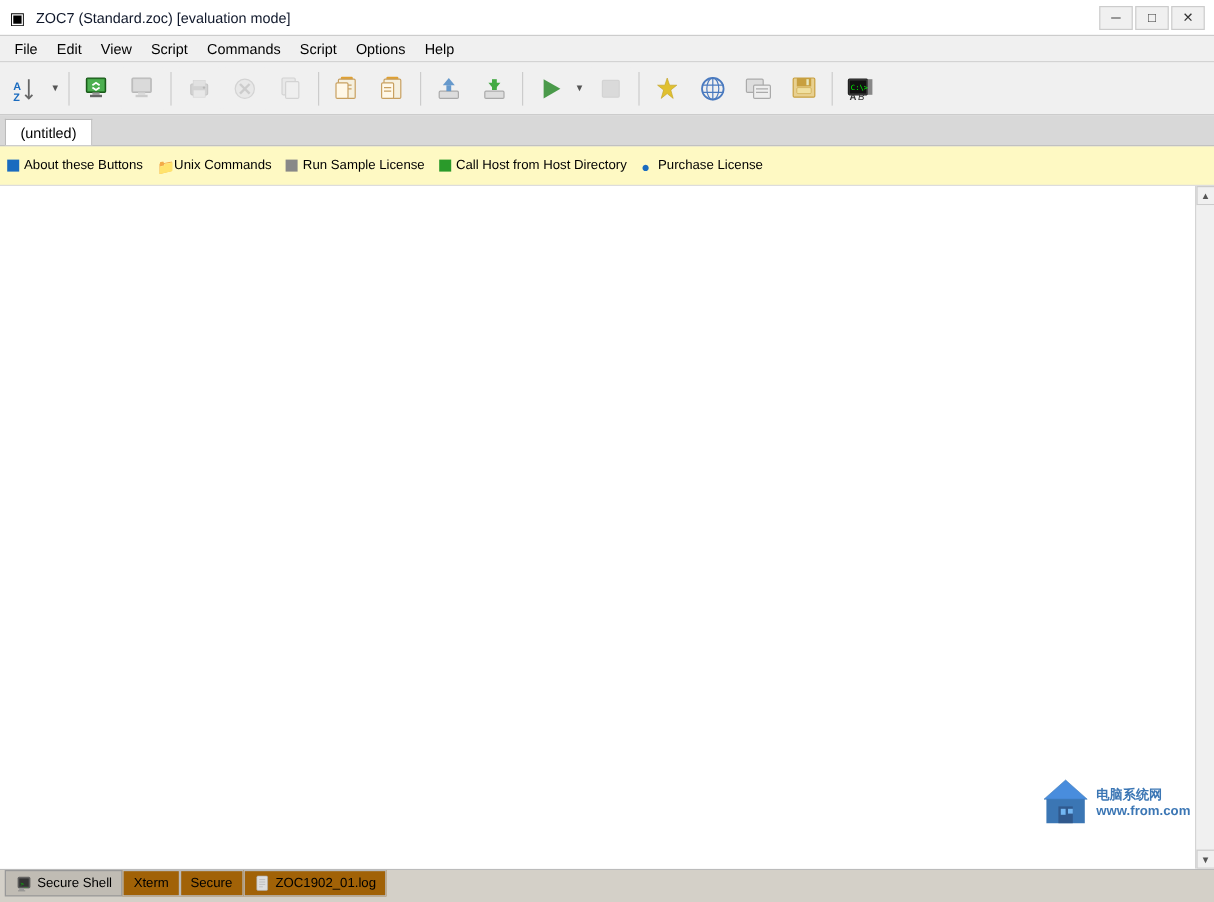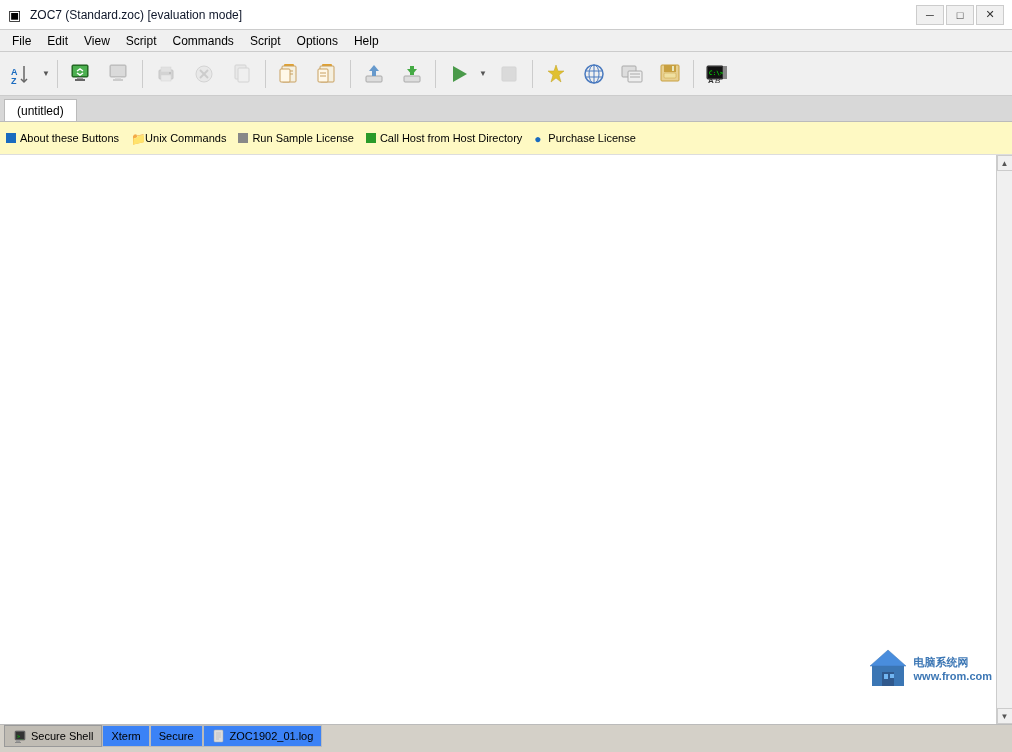--- a/index.html
+++ b/index.html
@@ -224,21 +224,21 @@
       min-height: 28px;
       padding: 0 4px;
       gap: 0;
     }
     .status-item {
       display: flex;
       align-items: center;
       gap: 4px;
       padding: 2px 8px;
       border: 1px solid #bbb;
-      background: #3b82f6;
+      background: #a16207;
       height: 22px;
       font-size: 11px;
       cursor: pointer;
       white-space: nowrap;
     }
     .status-item.active {
       background: #c0bcb4;
       border-color: #999;
     }
     .status-icon {

